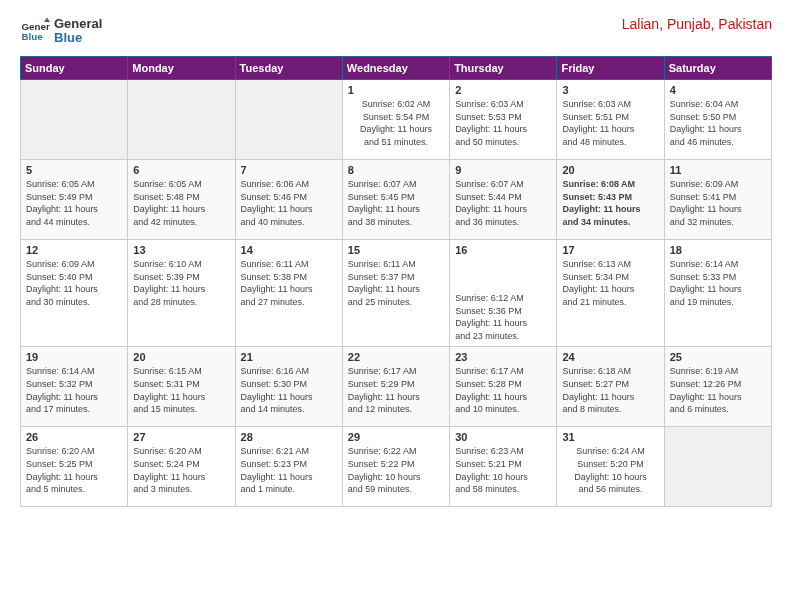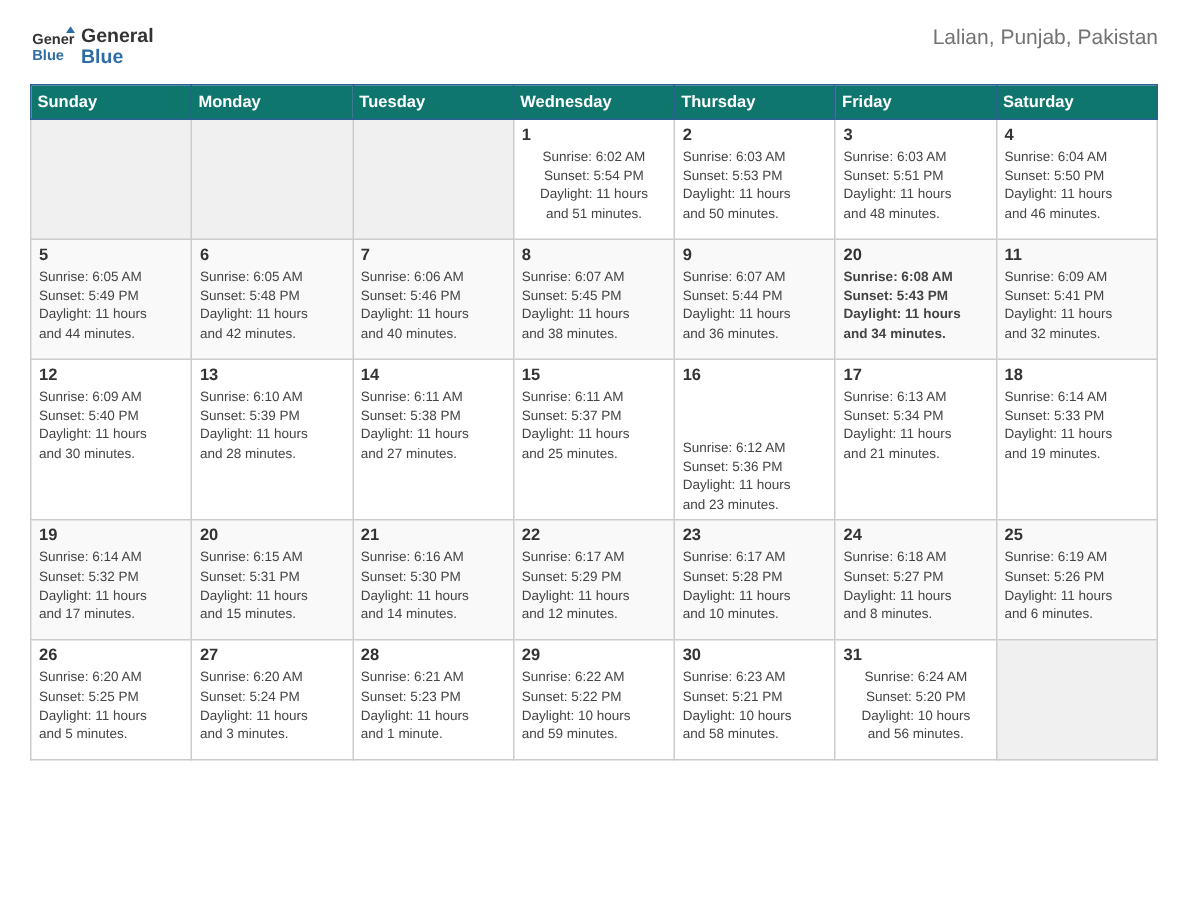--- a/index.html
+++ b/index.html
@@ -35,29 +35,29 @@
       text-align: right;
     }
     .month-title {
       font-size: 32px;
       font-weight: bold;
       color: #333;
       line-height: 1.1;
     }
     .location {
       font-size: 14px;
-      color: #737373;
+      color: #b91c1c;
     }
     .calendar {
       width: 100%;
       border-collapse: collapse;
       table-layout: fixed;
     }
     .calendar th {
-      background: #0f766e;
+      background: #701a75;
       color: #fff;
       font-size: 11px;
       font-weight: bold;
       padding: 5px 4px;
       text-align: left;
       border: 1px solid #2a5f91;
     }
     .calendar td {
       border: 1px solid #ccc;
       vertical-align: top;
@@ -294,21 +294,21 @@
           <td>
             <span class="day-number">24</span>
             <div class="day-info" style="white-space: pre-line;">Sunrise: 6:18 AM
 Sunset: 5:27 PM
 Daylight: 11 hours
 and 8 minutes.</div>
           </td>
           <td>
             <span class="day-number">25</span>
             <div class="day-info" style="white-space: pre-line;">Sunrise: 6:19 AM
-Sunset: 5:26 PM
+Sunset: 12:26 PM
 Daylight: 11 hours
 and 6 minutes.</div>
           </td>
         </tr>
         <tr>
           <td>
             <span class="day-number">26</span>
             <div class="day-info" style="white-space: pre-line;">Sunrise: 6:20 AM
 Sunset: 5:25 PM
 Daylight: 11 hours

